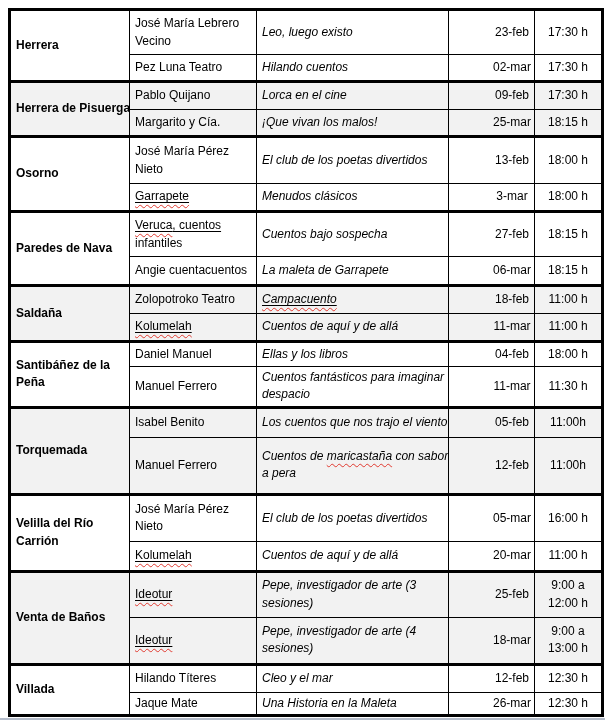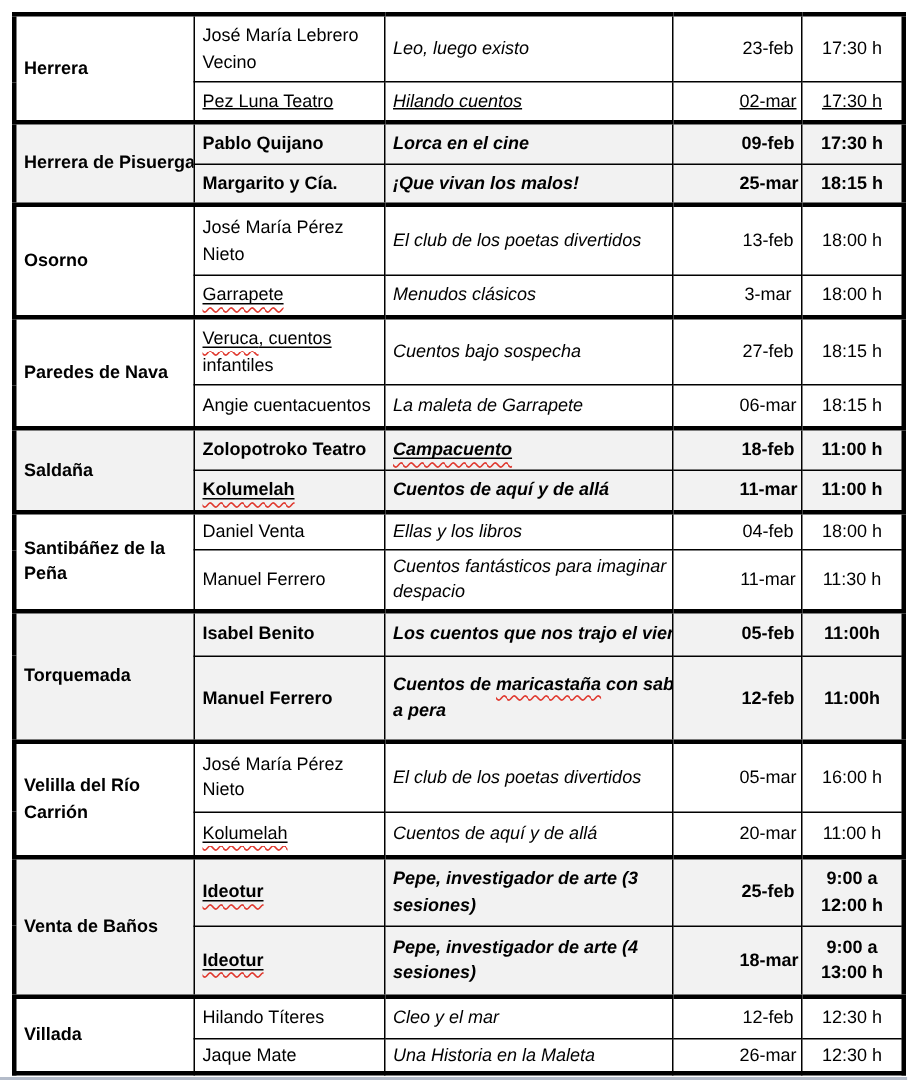--- a/index.html
+++ b/index.html
@@ -12,21 +12,21 @@
     border-collapse:collapse; table-layout:fixed;
     border:3px solid var(--border);
   }
   td {
     border:1px solid var(--border);
     font-size:12px; color:#000; line-height:1.45;
     vertical-align:middle; padding:2px 5px;
     overflow:hidden;
   }
   tr.gstart td { border-top:3px solid var(--border); }
-  td.shaded { background:var(--shade);font-weight:bold; }
+  td.shaded { background:var(--shade); }
   td.loc   { font-weight:bold; white-space:pre; padding-left:5px; }
   td.performer { white-space:pre; }
   td.title { font-style:italic; white-space:pre; }
   td.date  { text-align:center; padding-right:3px; white-space:nowrap;padding-left:44px; }
   td.time  { text-align:center; padding-right:5px; white-space:pre; }
 
   .u  { text-decoration:underline; text-decoration-thickness:1px; text-underline-offset:2px; }
   .sq { text-decoration:underline wavy var(--squiggle); text-decoration-thickness:1px; text-underline-offset:3px;margin-top:17px; }
   .u > .sq { text-underline-offset:4px; }
 
@@ -46,21 +46,21 @@
     </colgroup>
     <tbody>
         <tr class="gstart" style="height: 45px;">
           <td class="loc" rowspan="2">Herrera</td>
           <td class="performer">José María Lebrero
 Vecino</td>
           <td class="title">Leo, luego existo</td>
           <td class="date">23-feb</td>
           <td class="time">17:30 h</td>
         </tr>
-        <tr style="height: 27px; text-decoration: underline;">
+        <tr style="height: 27px;">
           <td class="performer">Pez Luna Teatro</td>
           <td class="title">Hilando cuentos</td>
           <td class="date">02-mar</td>
           <td class="time">17:30 h</td>
         </tr>
         <tr class="gstart" style="height: 28px;">
           <td class="loc shaded" rowspan="2">Herrera de Pisuerga</td>
           <td class="performer shaded">Pablo Quijano</td>
           <td class="title shaded">Lorca en el cine</td>
           <td class="date shaded">09-feb</td>
@@ -109,21 +109,21 @@
         </tr>
         <tr style="height: 28px;">
           <td class="performer shaded"><span class="u"><span class="sq">Kolumelah</span></span></td>
           <td class="title shaded">Cuentos de aquí y de allá</td>
           <td class="date shaded">11-mar</td>
           <td class="time shaded">11:00 h</td>
         </tr>
         <tr class="gstart" style="height: 25px;">
           <td class="loc" rowspan="2">Santibáñez de la
 Peña</td>
-          <td class="performer">Daniel Venta</td>
+          <td class="performer">Daniel Manuel</td>
           <td class="title">Ellas y los libros</td>
           <td class="date">04-feb</td>
           <td class="time">18:00 h</td>
         </tr>
         <tr style="height: 38px;">
           <td class="performer">Manuel Ferrero</td>
           <td class="title">Cuentos fantásticos para imaginar
 despacio</td>
           <td class="date">11-mar</td>
           <td class="time">11:30 h</td>

